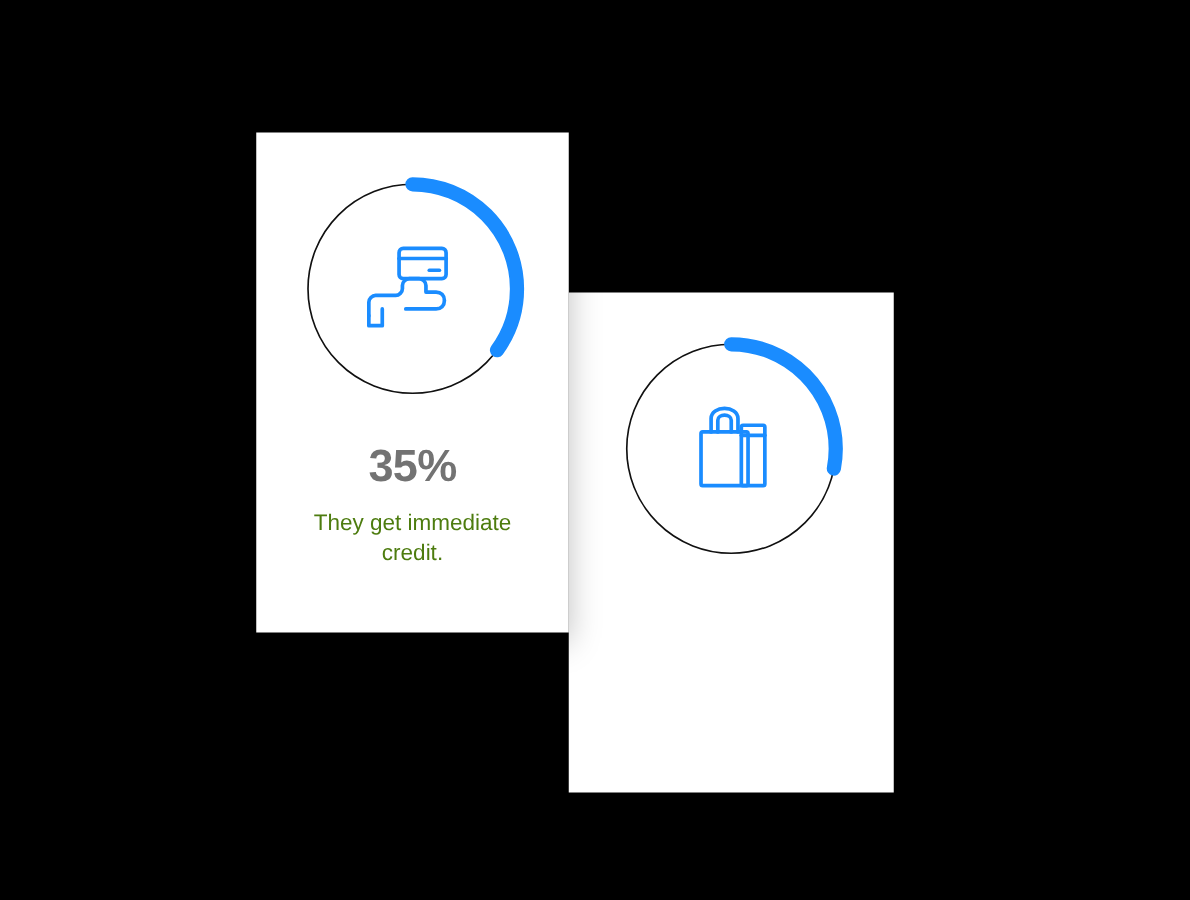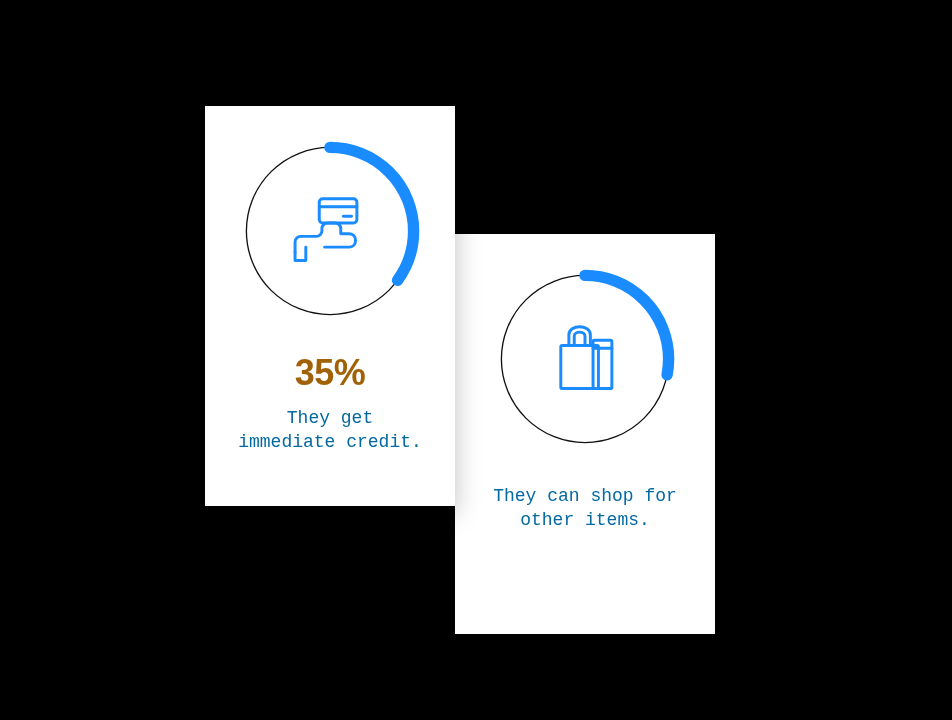--- a/index.html
+++ b/index.html
@@ -50,32 +50,31 @@
     top: 50%; left: 50%;
     transform: translate(-50%, -50%);
     width: 90px; height: 90px;
     display: flex;
     align-items: center;
     justify-content: center;
   }
   .pct {
     font-size: 36px;
     font-weight: 800;
-    color: #a16207;
+    color: #737373;
     margin-top: 8px;
     letter-spacing: -0.5px;
   }
   .caption {
     font-size: 18px;
-    color: #0369a1;
+    color: #4d7c0f;
     text-align: center;
     line-height: 1.35;
     margin-top: 12px;
     max-width: 190px;
-    font-family: Liberation Mono, monospace;
   }
 </style>
 </head>
 <body>
 
 <div class="card card-a">
   <div class="donut-wrap">
     <svg class="ring" viewBox="0 0 100 100">
 
       <circle cx="50" cy="50" r="44" fill="none" stroke="#111" stroke-width="0.7"></circle>
@@ -114,14 +113,13 @@
           <line x1="38" y1="24" x2="52" y2="24"></line>
 
           <rect x="14" y="22" width="28" height="32" rx="1"></rect>
 
           <path d="M20 22 L20 14 C20 10 24 8 28 8 C32 8 36 10 36 14 L36 22"></path>
           <path d="M24 22 L24 15 C24 13 26 12 28 12 C30 12 32 13 32 15 L32 22"></path>
         </g>
       </svg>
     </div>
   </div>
-  <div class="caption">They can shop for other items.</div>
 </div>
 
 </body></html>

